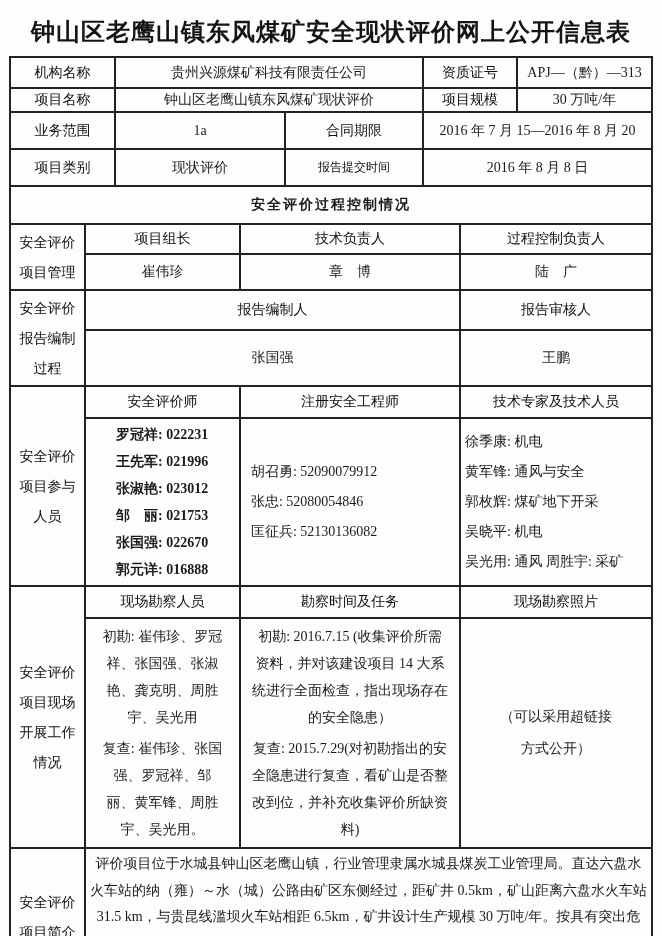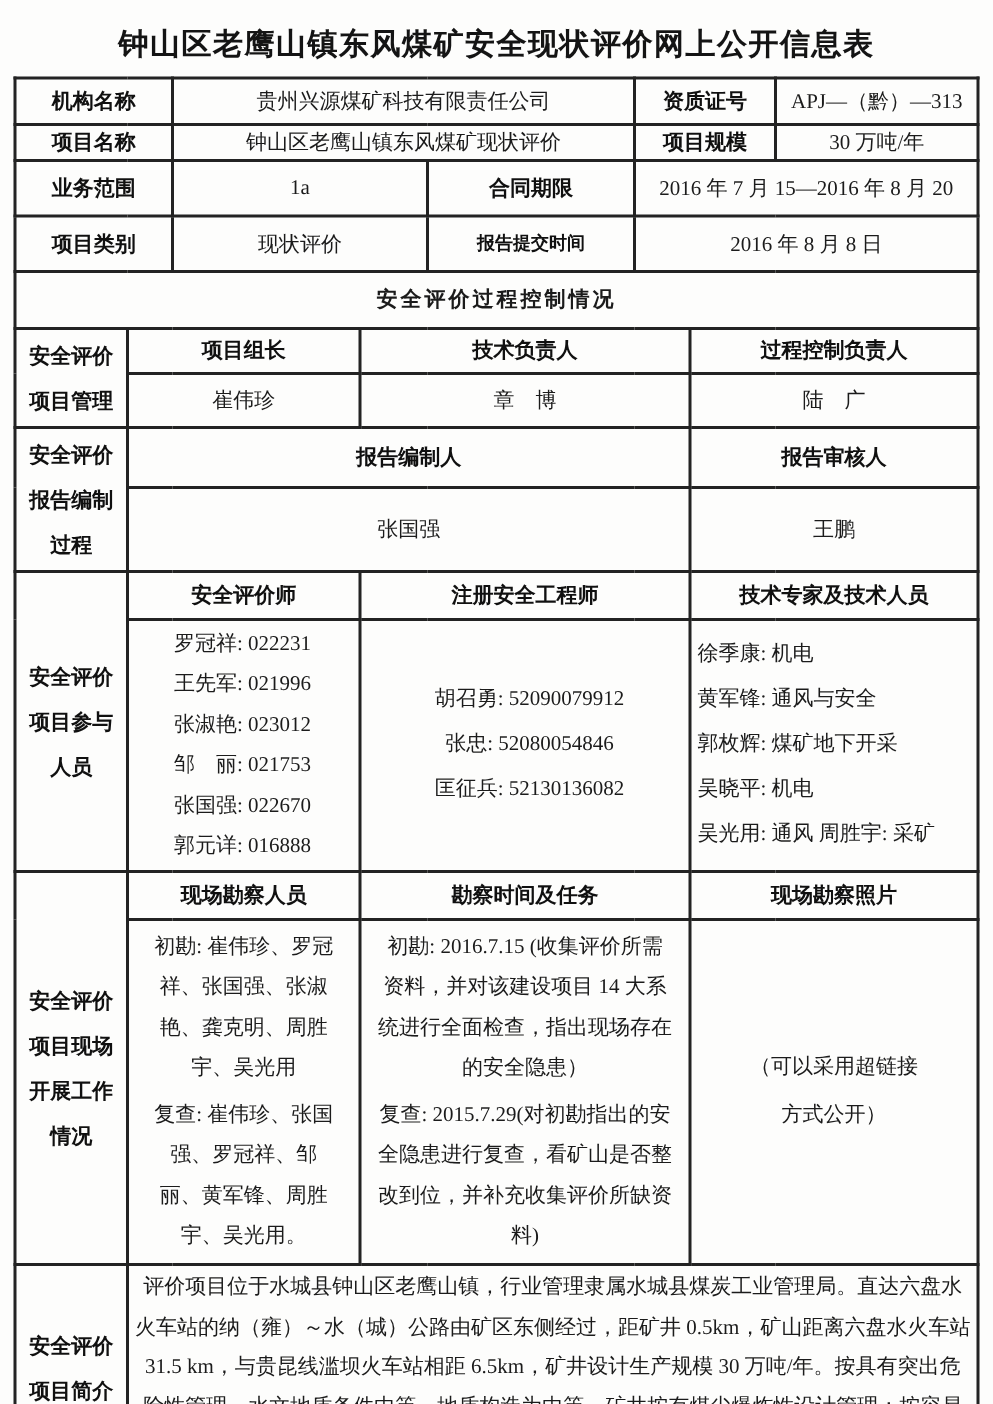--- a/index.html
+++ b/index.html
@@ -7,57 +7,57 @@
     width:662px;height:936px;
     background:#fdfdfc;color:#1b1b1b;
     font-family:"Liberation Serif", serif;
     overflow:hidden;
   }
   .title{
     margin:16px 6px 8px 6px;
     text-align:center;
     font-family:"Liberation Sans", sans-serif;
     font-weight:bold;
-    font-size:20px;
+    font-size:24px;
     letter-spacing:1px;
     color:#141414;
   }
   table.doc{
     border-collapse:collapse;
     table-layout:fixed;
     width:642px;
     margin:0 auto;
   }
   table.doc td{
     border:2px solid #232323;
     font-size:14px;
     text-align:center;
     vertical-align:middle;
     padding:2px 4px;
     overflow:hidden;
   }
   td.lbl, td.hdr{
     font-family:"Liberation Sans", sans-serif;
-    font-weight:bold;
+    font-weight:normal;
     font-size:15px;
     color:#101010;
   }
   td.banner{
     font-family:"Liberation Sans", sans-serif;
     font-weight:bold;
     font-size:17px;
     letter-spacing:2px;
   }
   .pre{white-space:pre-line;}
   .seclbl{line-height:30px;}
   .left{text-align:left;padding-left:8px;}
   .just{text-align:justify;text-justify:inter-ideograph;border-radius:12px;}
   .sm{font-size:13px;}
-  .namelist div{line-height:27px;text-align:left;padding-left:26px;}
-  .englist div{line-height:30px;text-align:center;padding-left:6px;}
+  .namelist div{line-height:27px;text-align:left;padding-left:26px;font-weight:bold;}
+  .englist div{line-height:30px;text-align:left;padding-left:6px;}
   .explist div{line-height:30px;text-align:left;}
   .para{line-height:27px;padding:2px 7px;}
   .photos{line-height:32px;}
   .brief{line-height:26.5px;padding:4px 10px;font-size:13.5px;}
 </style>
 </head>
 <body>
 
 <div class="title">钟山区老鹰山镇东风煤矿安全现状评价网上公开信息表</div>
 

